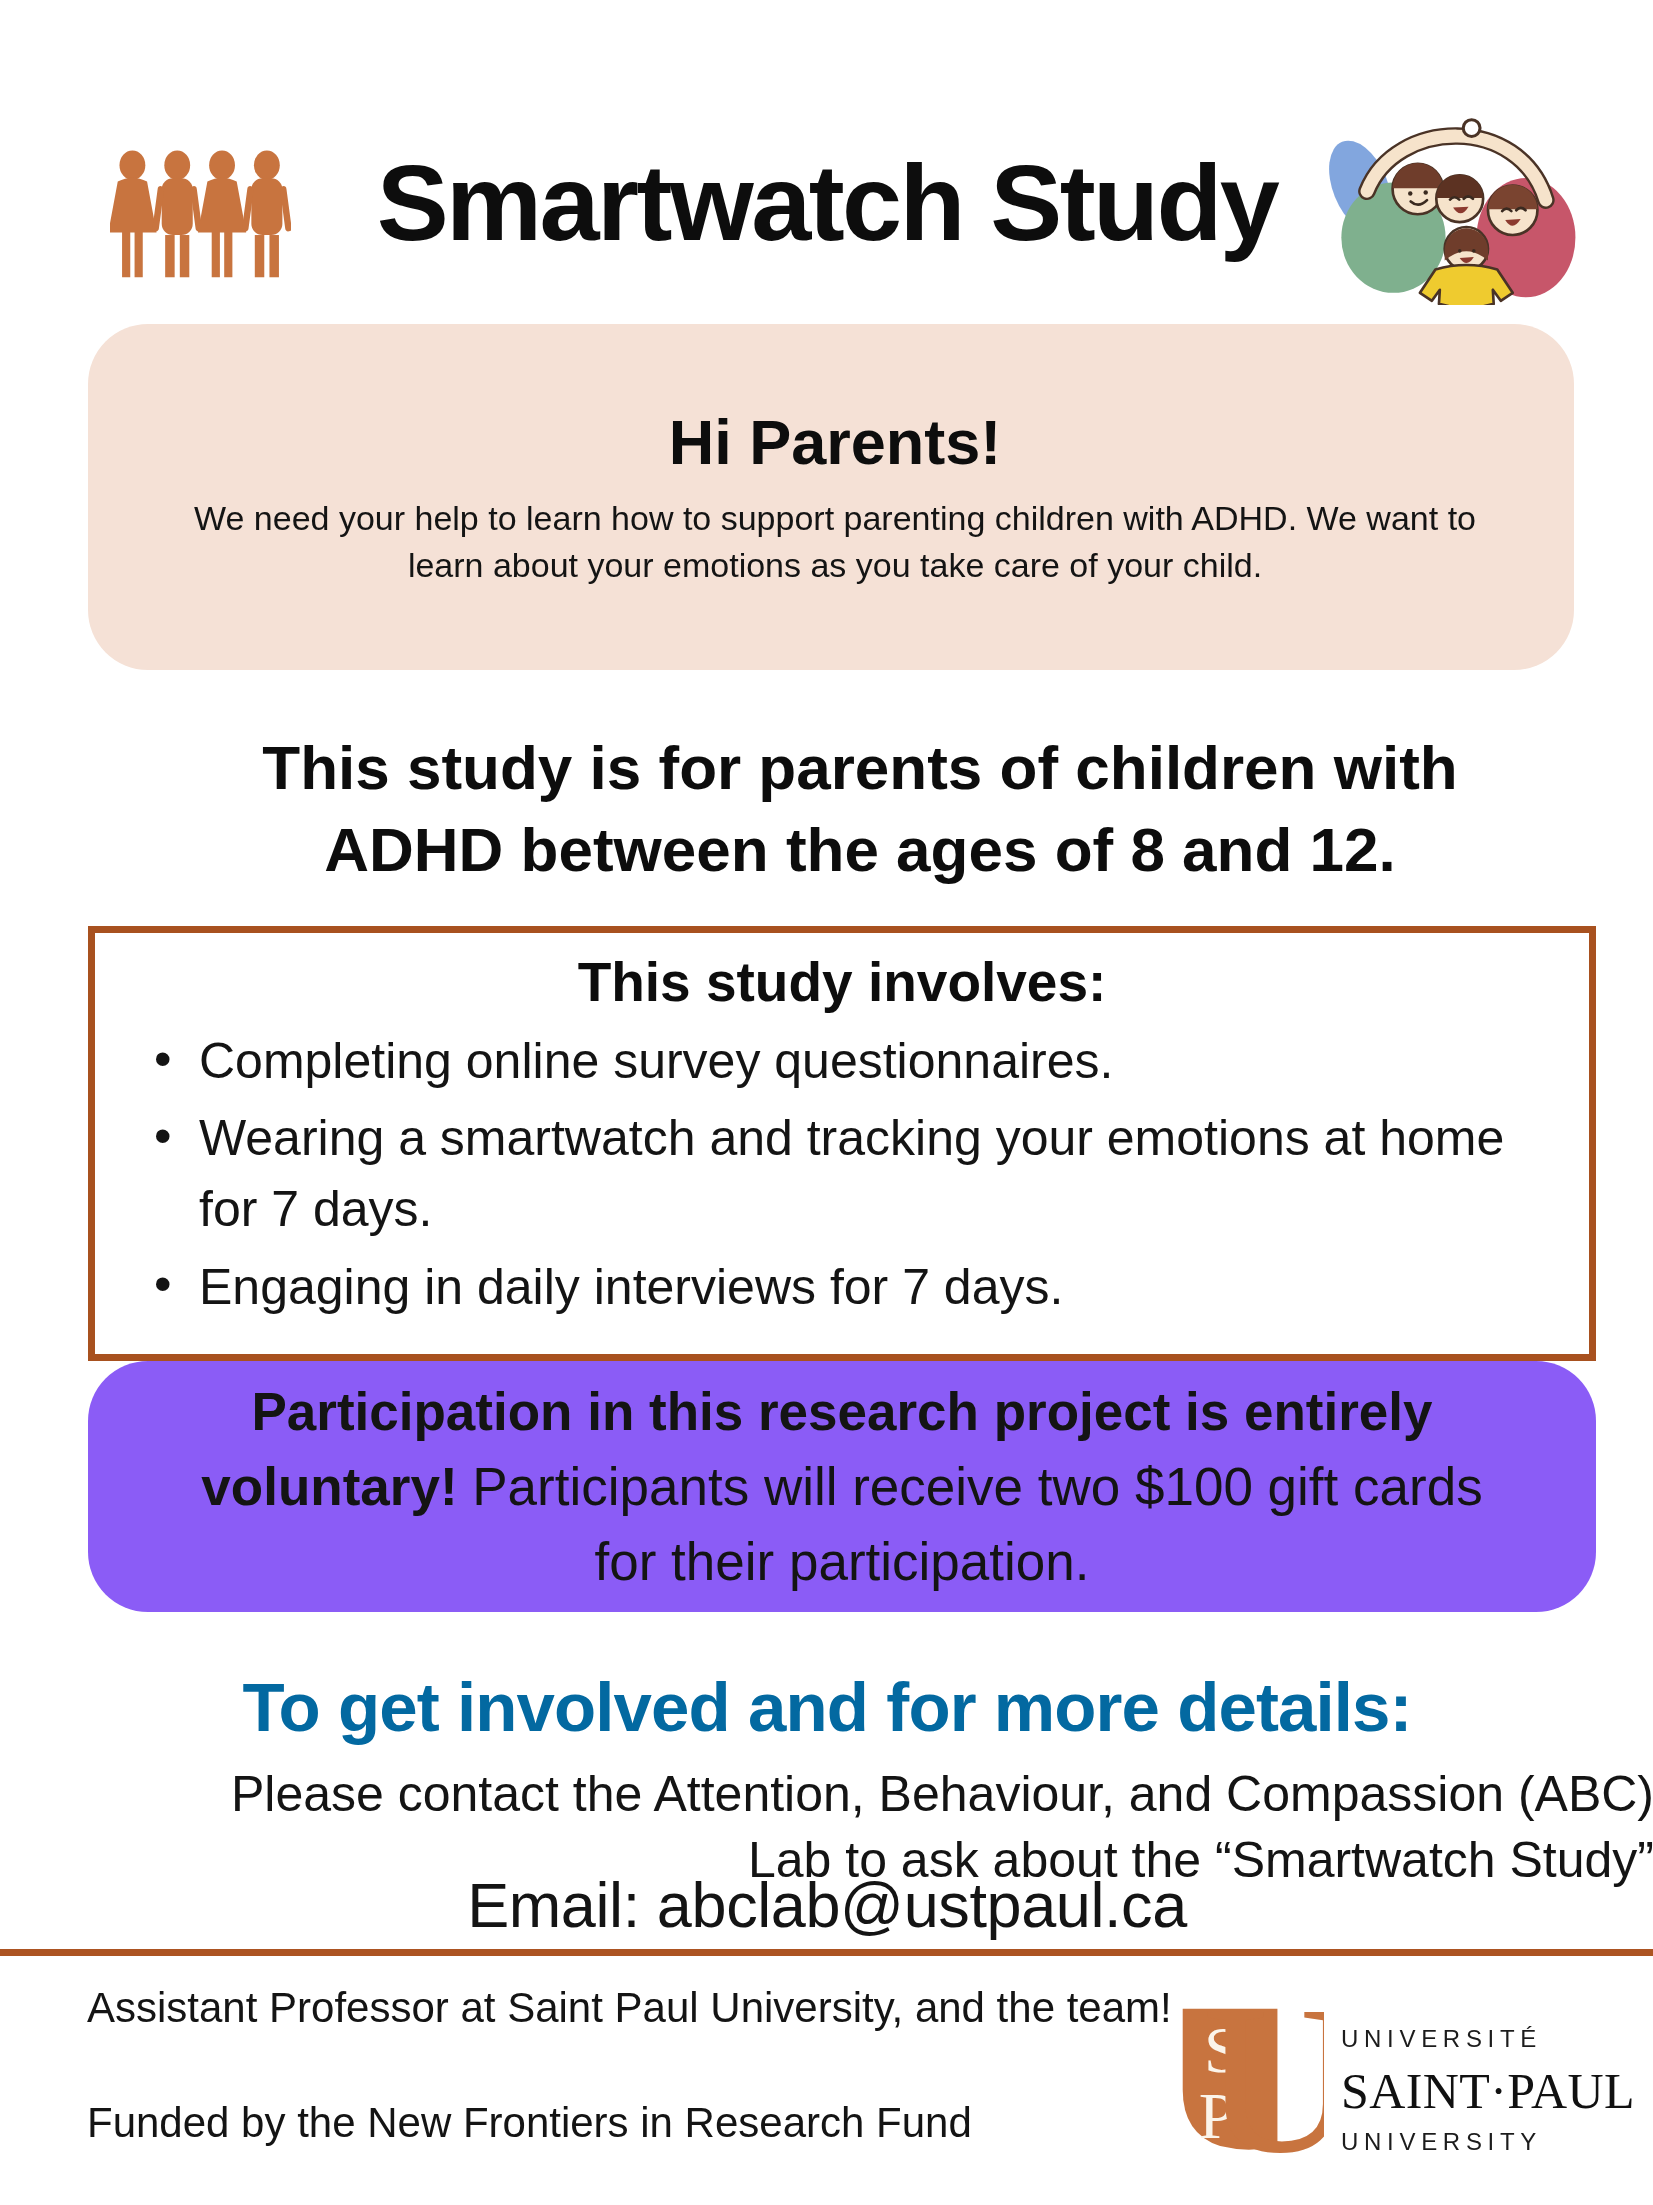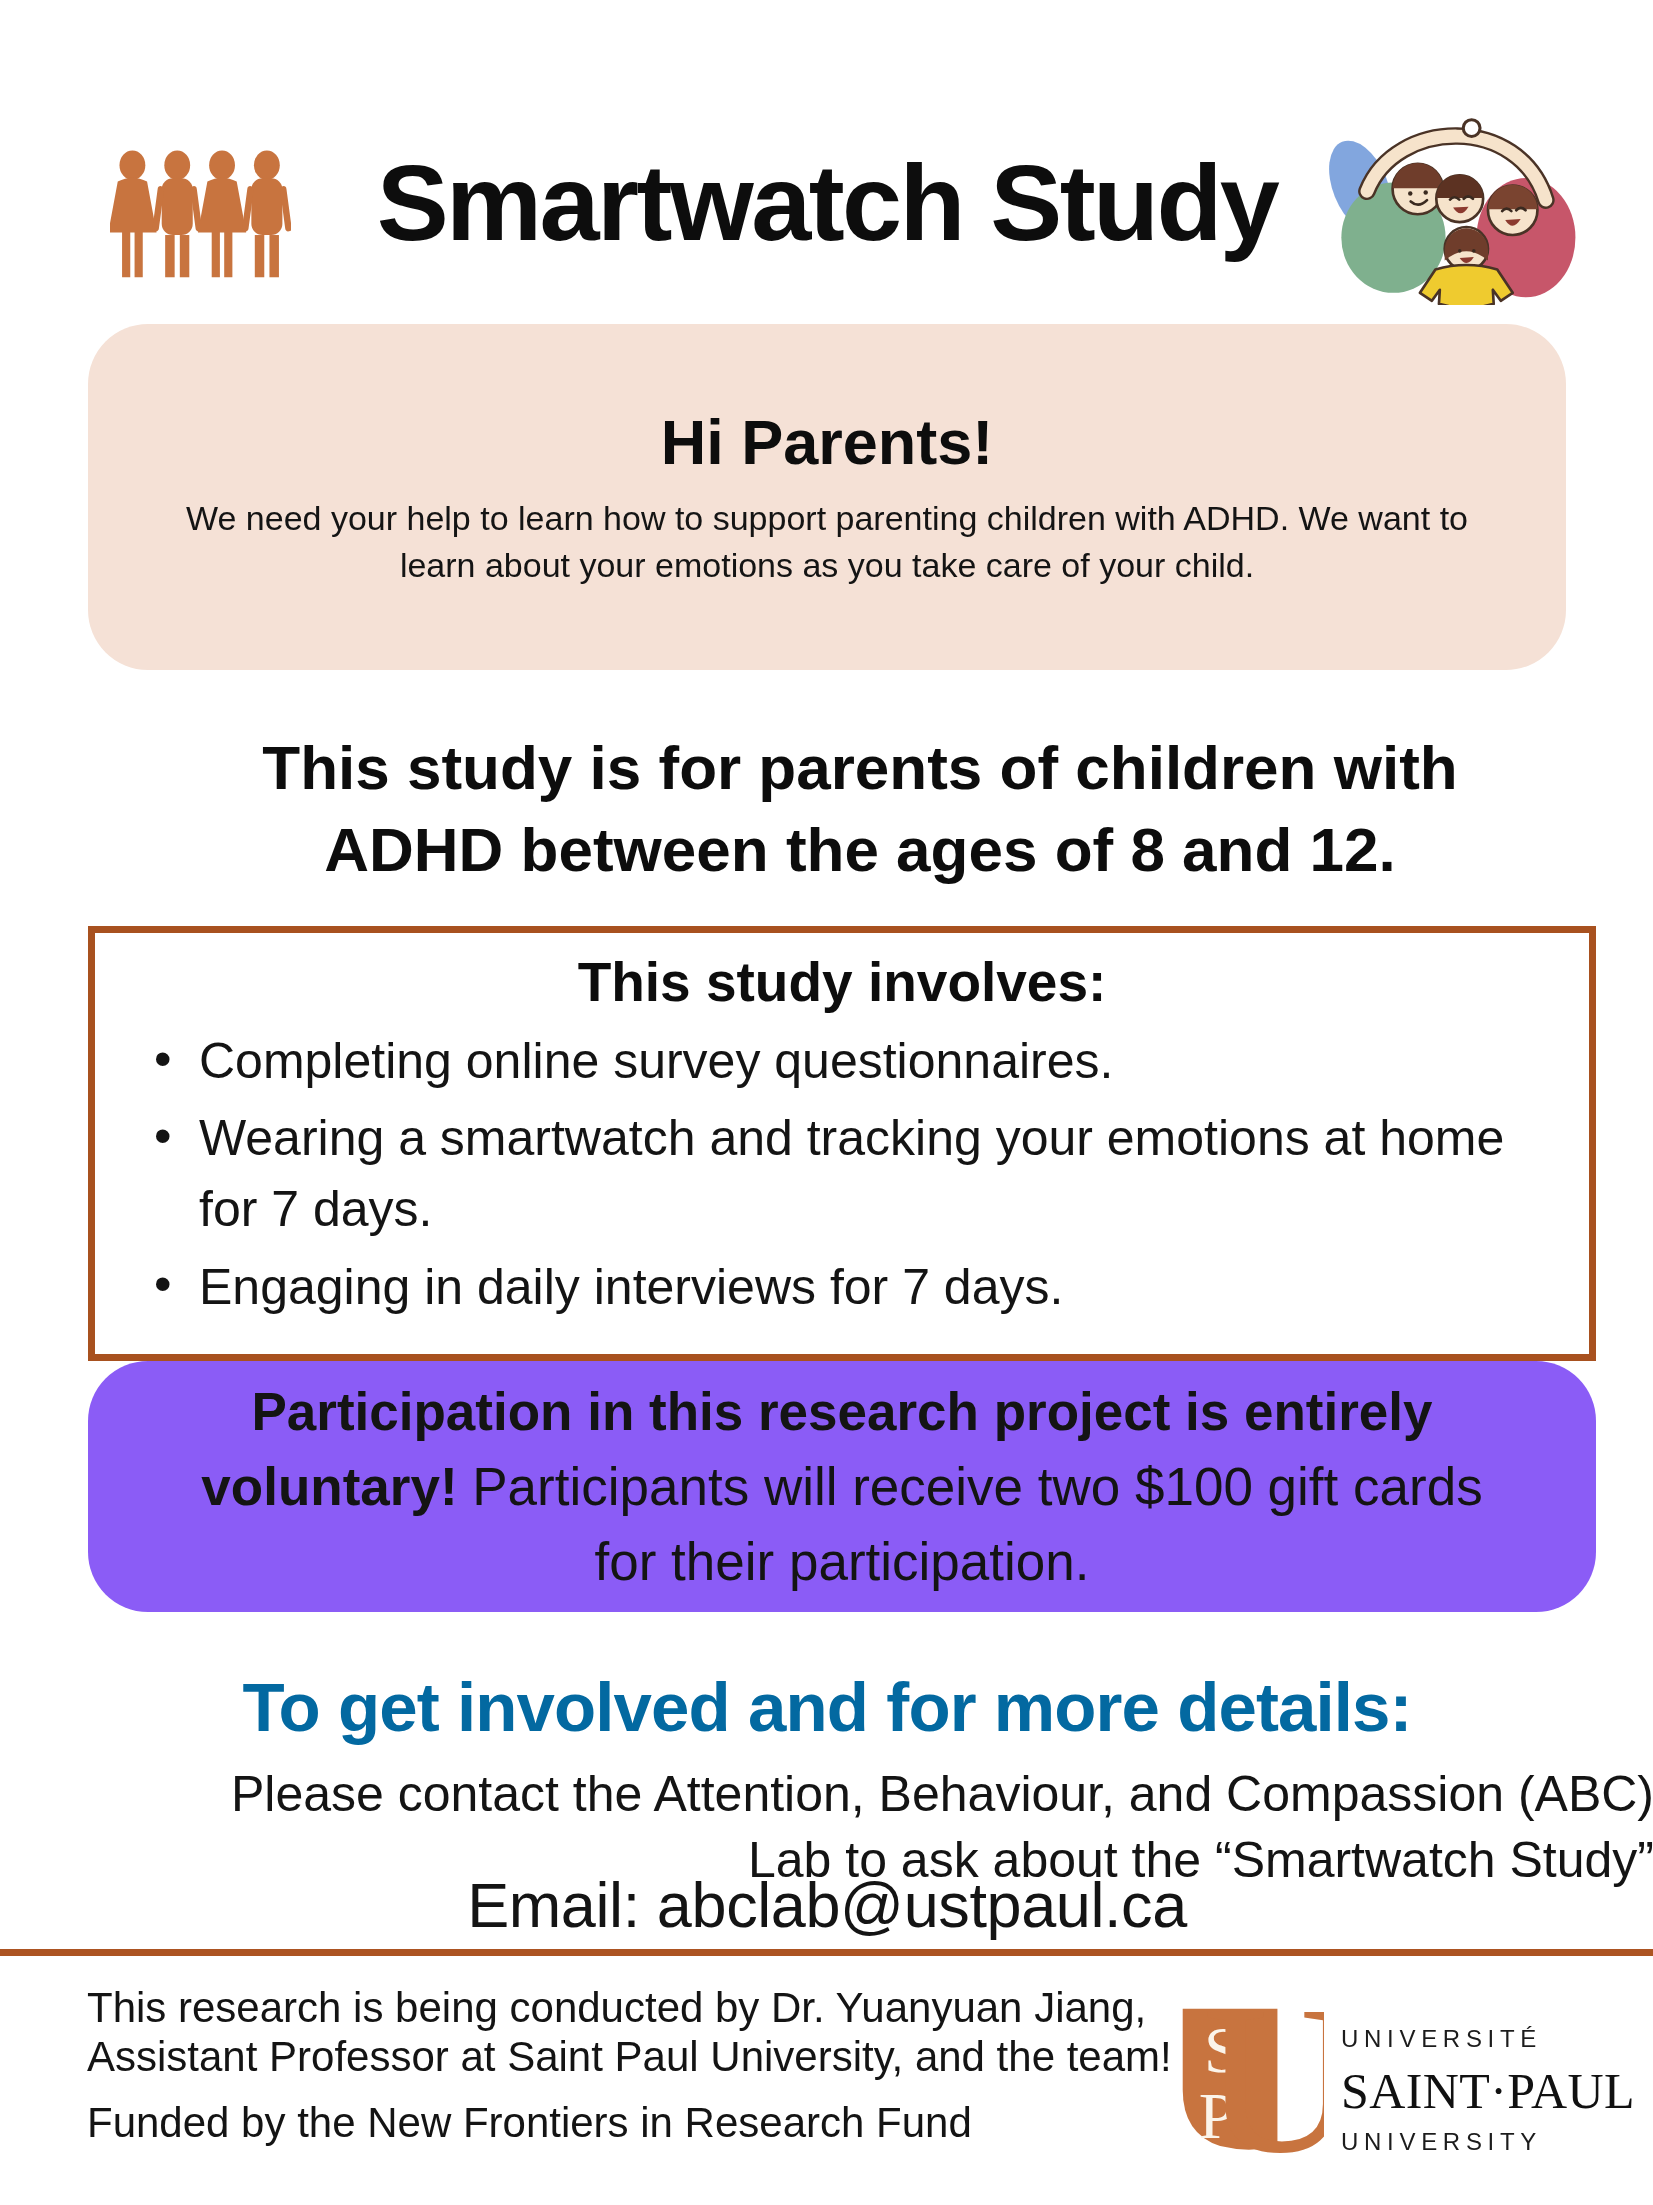--- a/index.html
+++ b/index.html
@@ -13,21 +13,21 @@
   #main-title{
     left:0;top:140px;width:1654px;text-align:center;
     font-size:108px;font-weight:bold;letter-spacing:-2.6px;color:#0d0d0d;
   }
   #family-icon-svg{left:110px;top:148px;}
   #family-illustration-svg{left:1325px;top:104px;}
 
   
   #intro-panel{
     left:88px;top:324px;width:1478px;height:346px;border-radius:60px;
-    background:#F5E1D6;display:flex;flex-direction:column;align-items:center;justify-content:center;
+    background:#F5E1D6;display:flex;flex-direction:column;align-items:center;justify-content:center;padding-left:8px;
   }
   #intro-heading{font-size:63px;font-weight:bold;margin-bottom:17.6px;color:#0d0d0d;}
   #intro-body{font-size:34px;line-height:1.37;text-align:center;width:1341px;}
 
   
   #eligibility-text{
     left:0;top:727px;width:1654px;text-align:center;
     font-size:62px;font-weight:bold;line-height:1.33;color:#0d0d0d;padding-left:33px;
   }
   #eligibility-text .inner{display:inline-block;max-width:1345px;}
@@ -179,21 +179,20 @@
 
   <div id="get-involved-heading" class="abs">To get involved and for more details:</div>
   <div id="contact-text" class="abs">
     <span class="inner">Please contact the Attention, Behaviour, and Compassion (ABC) Lab to ask about the “Smartwatch Study”</span>
   </div>
   <div id="email-line" class="abs">Email: abclab@ustpaul.ca</div>
 
   <div id="divider" class="abs"></div>
 
   <div id="footer-conducted" class="abs">
-    <span>This research is being conducted by Dr. Yuanyuan Jiang,</span>
     <span>Assistant Professor at Saint Paul University, and the team!</span>
   </div>
   <div id="footer-funded" class="abs">Funded by the New Frontiers in Research Fund</div>
 
   <svg id="spu-logo-svg" class="abs" width="146" height="152" viewBox="0 0 330 345" aria-hidden="true">
     <path d="M10,6 H225 V318 Q160,334 95,318 Q10,290 10,190 Z" fill="#C8743F"></path>
     <text x="100" y="150" text-anchor="middle" font-family="Liberation Serif,serif" font-size="150" fill="#FBF4EA">S</text>
     <text x="88" y="300" text-anchor="middle" font-family="Liberation Serif,serif" font-size="150" fill="#FBF4EA">P</text>
     <text x="230" y="330" text-anchor="middle" font-family="Liberation Serif,serif" font-size="480" fill="#C8743F">U</text>
   </svg>

